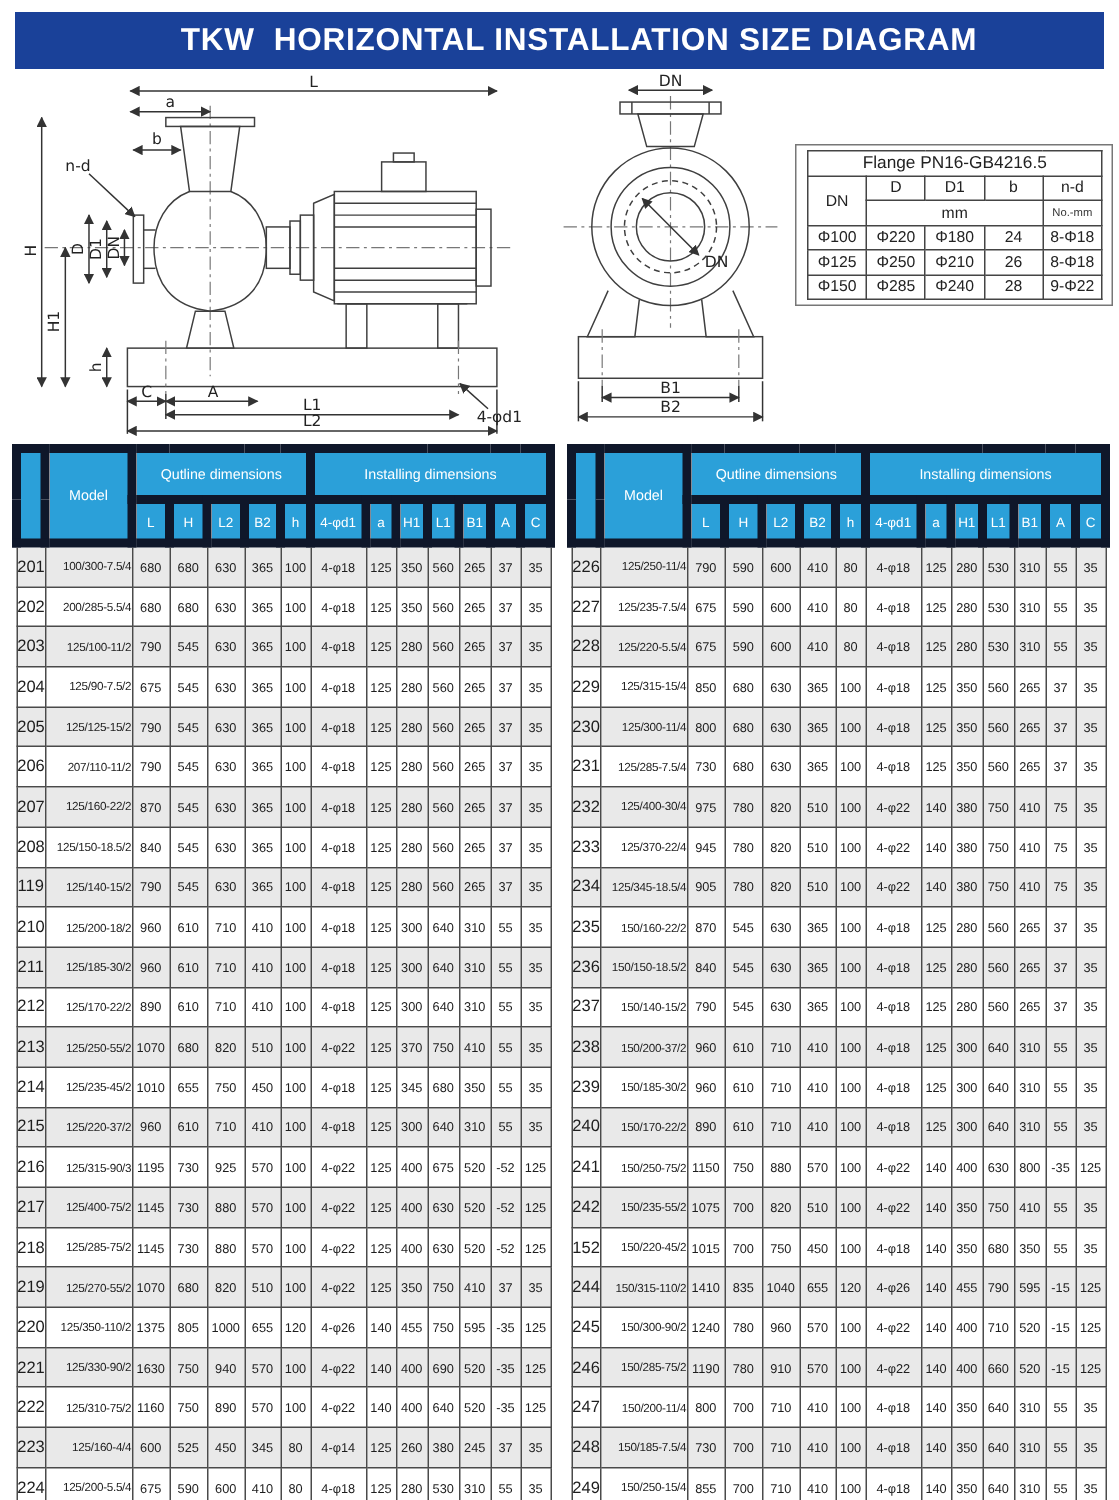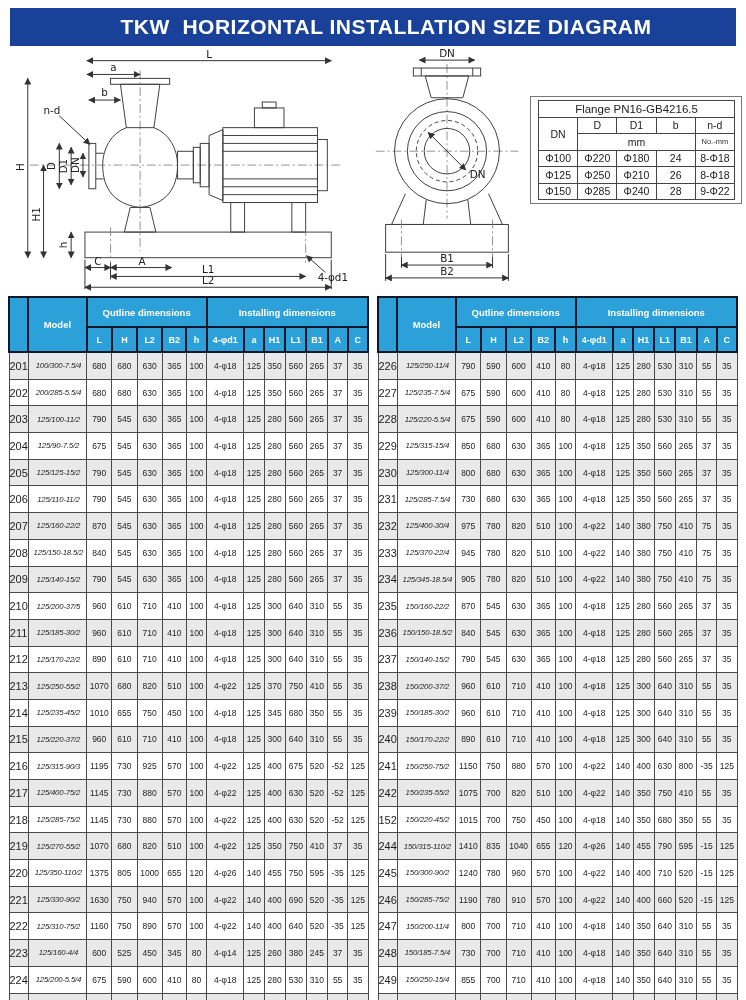--- a/index.html
+++ b/index.html
@@ -32,32 +32,32 @@
   table.flange .f-title td{font-size:11.5px;border-bottom:1px solid #444;}
   table.flange .small{font-size:7.5px;color:#333;}
 
   
   .tables{position:absolute;left:8px;top:296px;width:730px;display:flex;gap:8px;}
   table.dim{
     border-collapse:collapse;table-layout:fixed;width:361px;
     font-size:8.5px;border:1px solid #1c1c1c;
   }
   table.dim th{
-    background:#2BA0D9;color:#ffffff;font-weight:bold;border:2px solid #0f172a;
+    background:#2BA0D9;color:#ffffff;font-weight:normal;border:6px solid #0f172a;
     padding:0;white-space:nowrap;overflow:hidden;
   }
   table.dim thead tr.grp th{height:28px;font-size:9.5px;}
   table.dim thead tr.sub th{height:23px;font-size:9px;}
   table.dim td{
     border:1px solid #4a4a4a;text-align:center;height:25.7px;
     padding:0;white-space:nowrap;overflow:hidden;color:#1d1d1d;
   }
   table.dim tbody tr:nth-child(odd){background:#e9e9e9;}
   table.dim tbody tr:nth-child(even){background:#ffffff;}
-  table.dim td.model{text-align:center;padding-left:2px;font-size:7.8px;letter-spacing:-.2px;font-style:italic;}
+  table.dim td.model{text-align:right;padding-left:2px;font-size:7.8px;letter-spacing:-.2px;}
   table.dim td.rownum{font-size:11px;}
 </style>
 </head>
 <body>
 
 <div class="title-bar" style="background:#1A4199;justify-content:center;">
   <h1>TKW  HORIZONTAL INSTALLATION SIZE DIAGRAM</h1>
 </div>
 
 <div class="svg-wrap" style="left:14px;top:48px;width:335px;height:246px;">
@@ -343,21 +343,21 @@
           <td>4-φ18</td>
           <td>125</td>
           <td>280</td>
           <td>560</td>
           <td>265</td>
           <td>37</td>
           <td>35</td>
         </tr>
         <tr>
           <td class="rownum">206</td>
-          <td class="model">125/110-11/2</td>
+          <td class="model">207/110-11/2</td>
           <td>790</td>
           <td>545</td>
           <td>630</td>
           <td>365</td>
           <td>100</td>
           <td>4-φ18</td>
           <td>125</td>
           <td>280</td>
           <td>560</td>
           <td>265</td>
@@ -390,38 +390,38 @@
           <td>100</td>
           <td>4-φ18</td>
           <td>125</td>
           <td>280</td>
           <td>560</td>
           <td>265</td>
           <td>37</td>
           <td>35</td>
         </tr>
         <tr>
-          <td class="rownum">209</td>
+          <td class="rownum">119</td>
           <td class="model">125/140-15/2</td>
           <td>790</td>
           <td>545</td>
           <td>630</td>
           <td>365</td>
           <td>100</td>
           <td>4-φ18</td>
           <td>125</td>
           <td>280</td>
           <td>560</td>
           <td>265</td>
           <td>37</td>
           <td>35</td>
         </tr>
         <tr>
           <td class="rownum">210</td>
-          <td class="model">125/200-37/5</td>
+          <td class="model">125/200-18/2</td>
           <td>960</td>
           <td>610</td>
           <td>710</td>
           <td>410</td>
           <td>100</td>
           <td>4-φ18</td>
           <td>125</td>
           <td>300</td>
           <td>640</td>
           <td>310</td>

